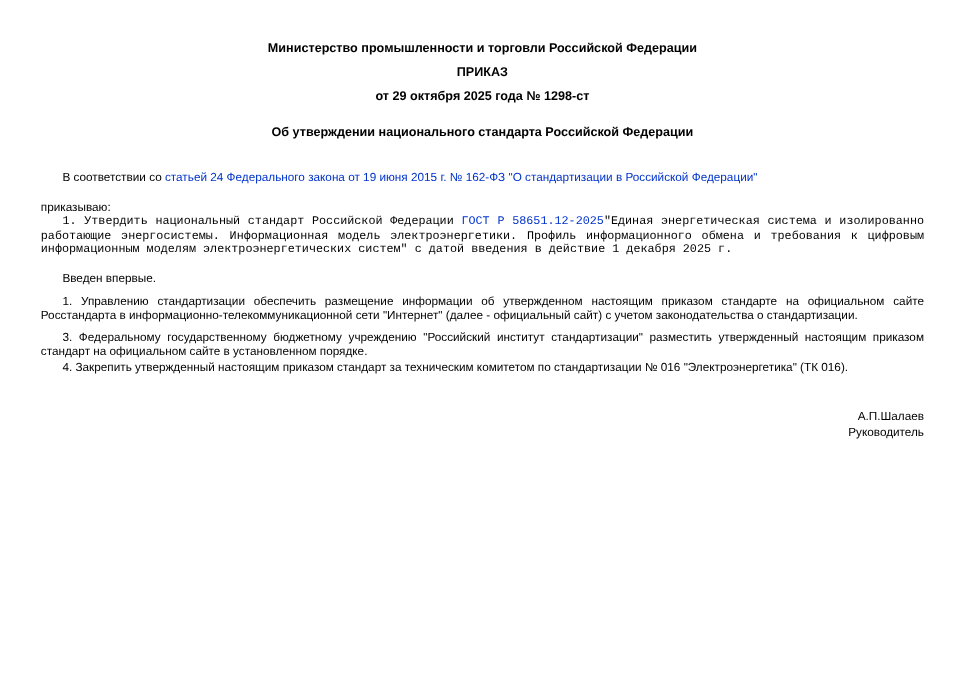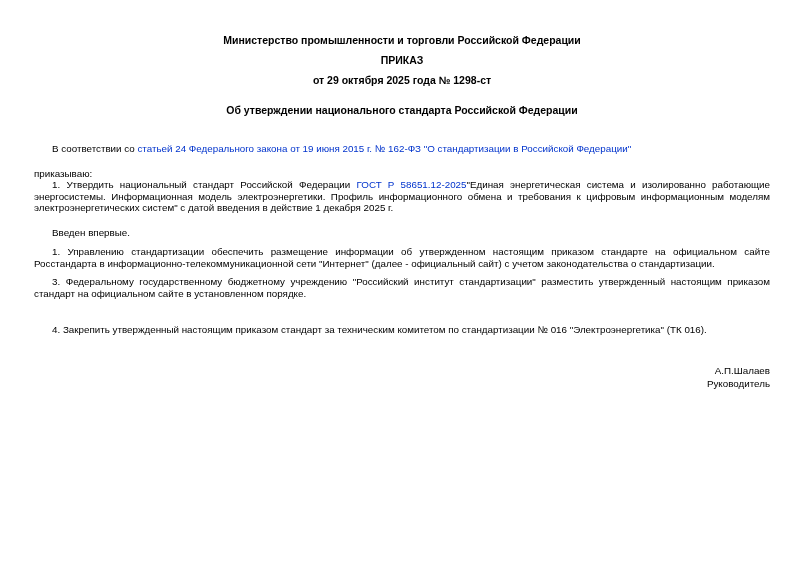--- a/index.html
+++ b/index.html
@@ -31,25 +31,25 @@
   .doctitle { margin: 18px 0 0 0; font-size: 10.5px; line-height: 12px; }
   .para {
     margin: 0;
     font-size: 9.8px;
     line-height: 11.5px;
   }
   .indent { text-indent: 18px; }
   .just   { text-align: justify; }
   .intro     { margin-top: 27px; }
   .orderword { margin-top: 13px; }
-  .item1     { margin-top: 0; }
+  .item1     { margin-top: 0; font-family: Liberation Mono, monospace; }
   .note      { margin-top: 13px; }
   .item2     { margin-top: 8px; }
   .item3     { margin-top: 7px; }
-  .item4     { margin-top: 25px; }
+  .item4     { margin-top: 2px; }
   .link {
     color: #0033cc;
     text-decoration: none;
     cursor: pointer;
   }
   .signature {
     margin-top: 28px;
     text-align: right;
   }
   .signature p {

